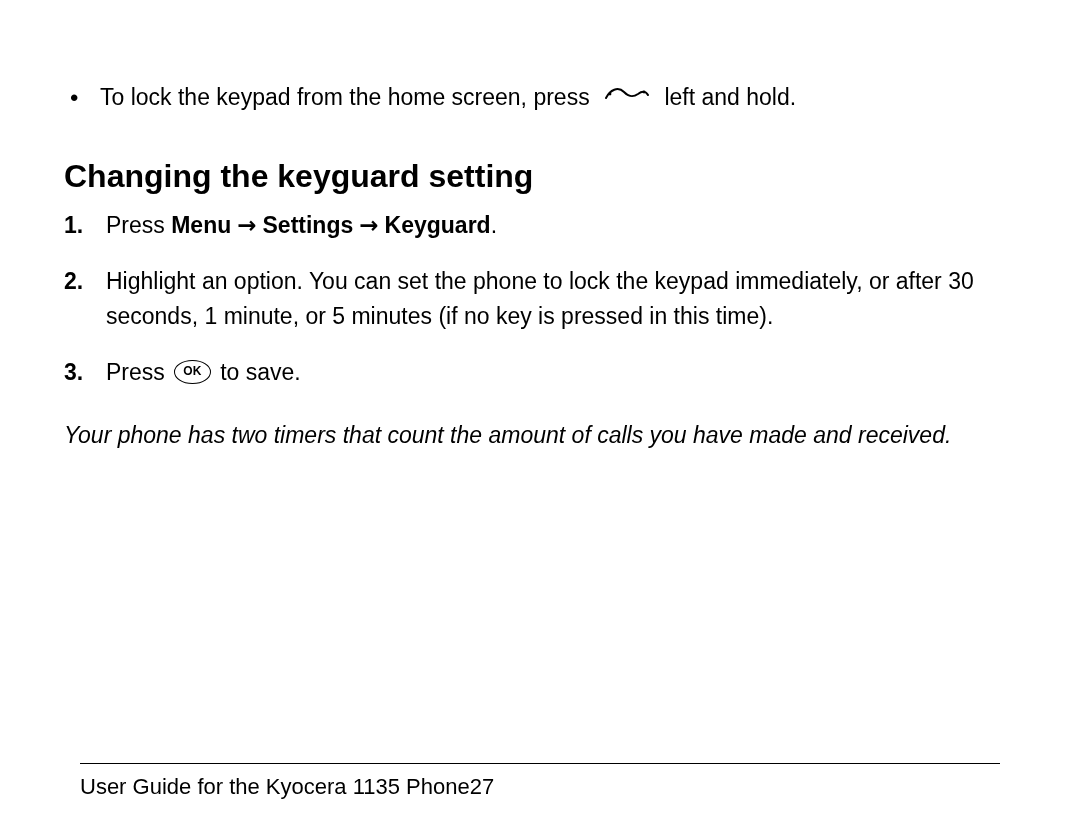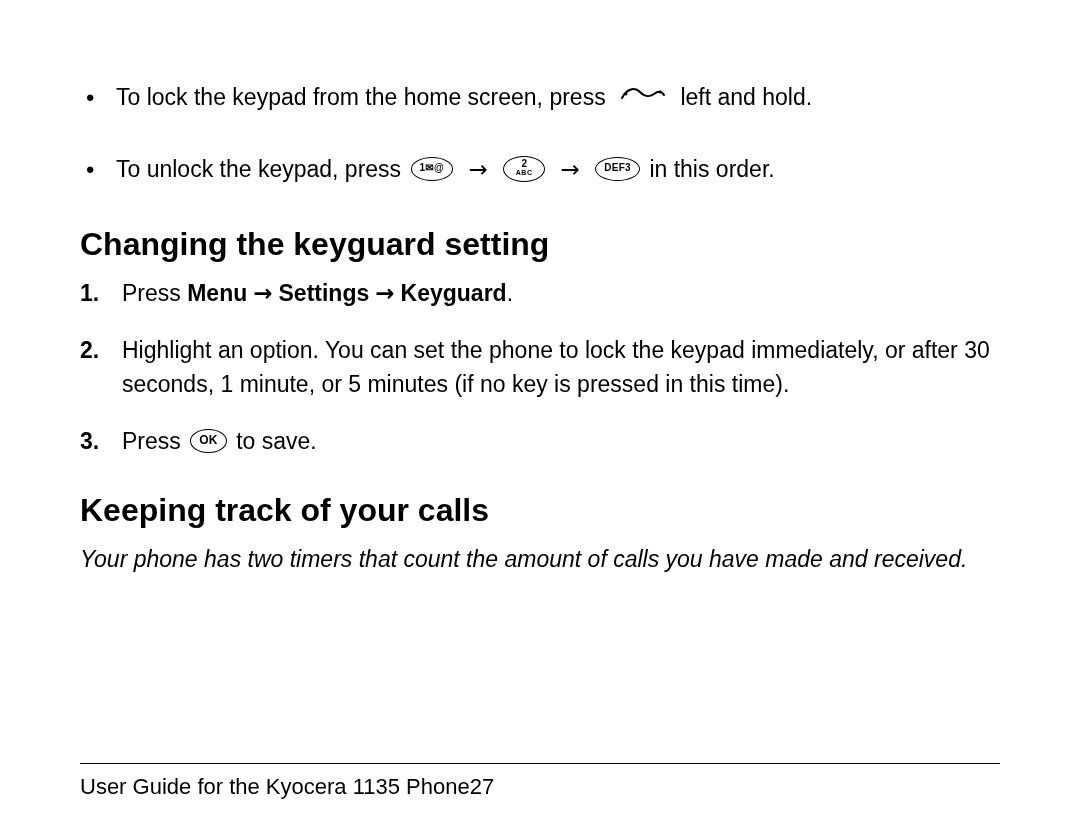--- a/index.html
+++ b/index.html
@@ -9,21 +9,21 @@
       width: 1080px;
       height: 834px;
       font-family: Verdana, Geneva, sans-serif;
       background: #ffffff;
       color: #000000;
     }
     .page {
       box-sizing: border-box;
       width: 1080px;
       height: 834px;
-      padding: 80px 80px 30px 80px;
+      padding: 80px 80px 30px 64px;
       position: relative;
     }
     .body-text {
       font-size: 23px;
       line-height: 1.5;
     }
     ul.bullets {
       list-style: none;
       padding: 0;
       margin: 0 0 28px 0;
@@ -150,32 +150,20 @@
         <span>To lock the keypad from the home screen, press </span>
         <span class="nav-wave-icon">
           <svg width="50" height="28" viewBox="0 0 50 28">
             <path d="M 4 20 C 8 12, 16 8, 22 14 C 26 18, 30 20, 36 16 C 40 13, 44 13, 46 17" fill="none" stroke="#000" stroke-width="2" stroke-linecap="round"></path>
             <circle cx="8" cy="16" r="1.4" fill="#000"></circle>
             <circle cx="42" cy="14" r="1.4" fill="#000"></circle>
           </svg>
         </span>
         <span> left and hold.</span>
       </li>
-      <li>
-        <span>To unlock the keypad, press </span>
-        <span class="key-icon small-txt">1✉@</span>
-        <span class="arrow">→</span>
-        <span class="key-stack">
-          <div class="k-top">2</div>
-          <div class="k-bot">ABC</div>
-        </span>
-        <span class="arrow">→</span>
-        <span class="key-icon small-txt">DEF3</span>
-        <span> in this order.</span>
-      </li>
     </ul>
 
     <div class="section-heading">Changing the keyguard setting</div>
 
     <ol class="steps">
       <li>
         <span class="num">1.</span>
         <span>Press </span><span class="bold">Menu</span><span class="bold arrow">→</span><span class="bold">Settings</span><span class="bold arrow">→</span><span class="bold">Keyguard</span><span>.</span>
       </li>
       <li>
@@ -183,21 +171,20 @@
         <span>Highlight an option. You can set the phone to lock the keypad immediately, or after 30 seconds, 1 minute, or 5 minutes (if no key is pressed in this time).</span>
       </li>
       <li>
         <span class="num">3.</span>
         <span>Press </span>
         <span class="key-icon">OK</span>
         <span> to save.</span>
       </li>
     </ol>
 
-    <div class="section-heading">Keeping track of your calls</div>
     <p class="paragraph">Your phone has two timers that count the amount of calls you have made and received.</p>
 
   </div>
 
   <div class="footer">
     <hr class="footer-rule">
     <div class="footer-row">
       <span>User Guide for the Kyocera 1135 Phone</span>
       <span>27</span>
     </div>

